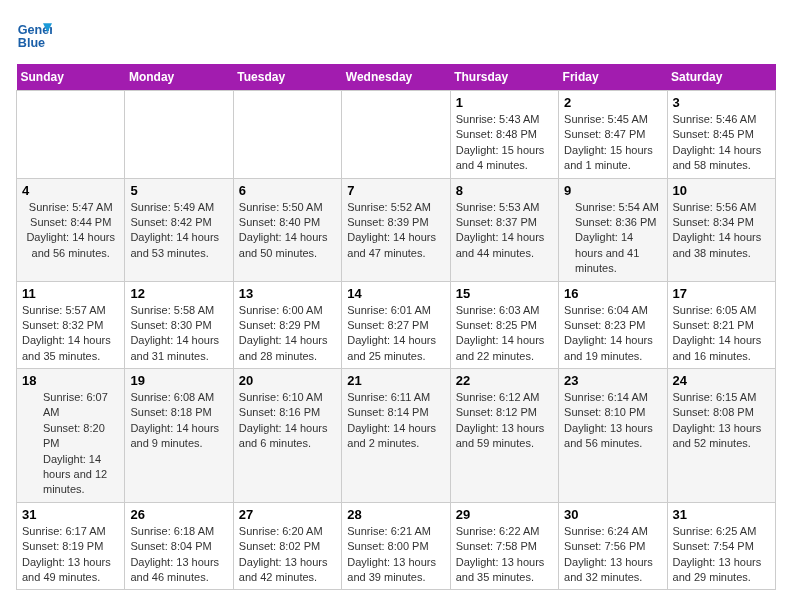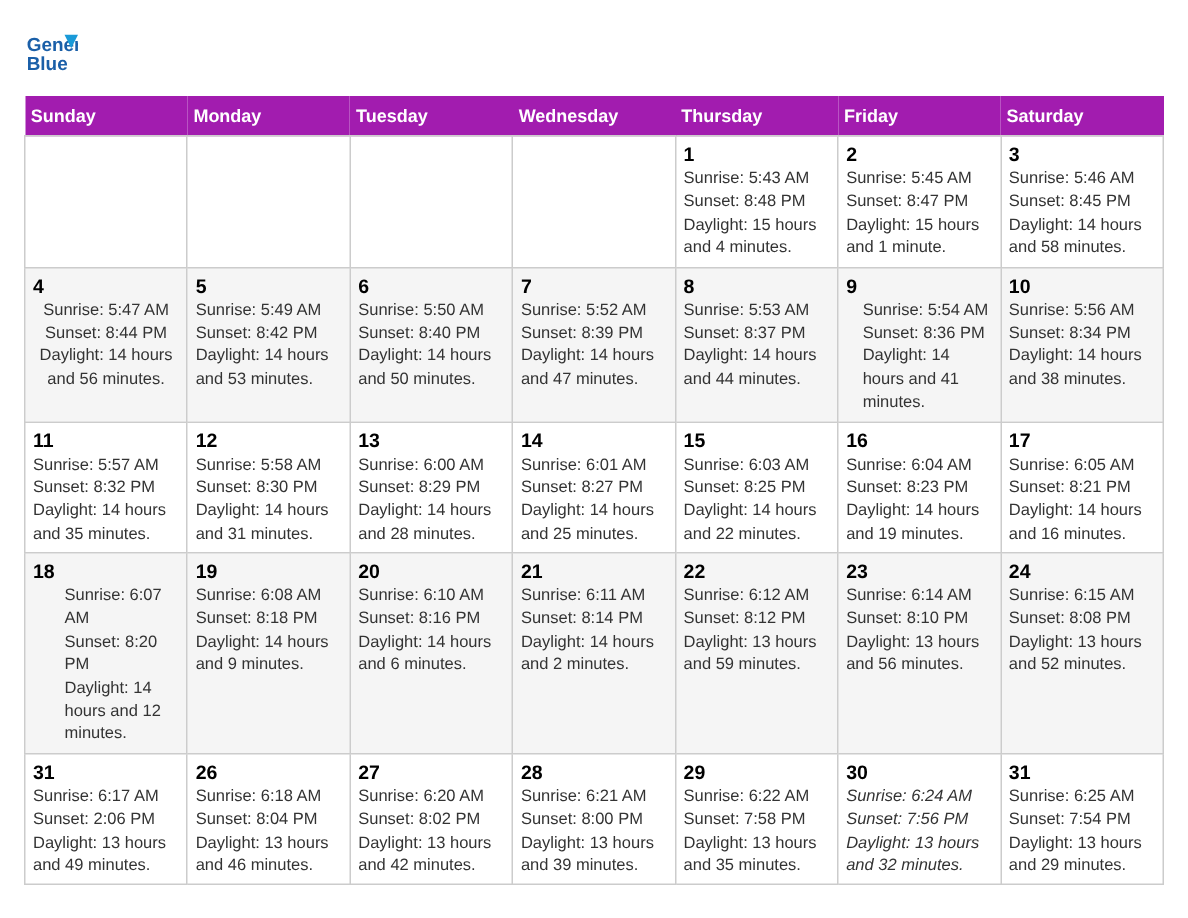--- a/index.html
+++ b/index.html
@@ -266,21 +266,21 @@
           <span class="day-num">24</span>
           <div class="day-info" style="white-space: pre-line;">Sunrise: 6:15 AM
 Sunset: 8:08 PM
 Daylight: 13 hours and 52 minutes.</div>
         </td>
       </tr>
       <tr>
         <td>
           <span class="day-num">31</span>
           <div class="day-info" style="white-space: pre-line;">Sunrise: 6:17 AM
-Sunset: 2:06 PM
+Sunset: 8:19 PM
 Daylight: 13 hours and 49 minutes.</div>
         </td>
         <td>
           <span class="day-num">26</span>
           <div class="day-info" style="white-space: pre-line;">Sunrise: 6:18 AM
 Sunset: 8:04 PM
 Daylight: 13 hours and 46 minutes.</div>
         </td>
         <td>
           <span class="day-num">27</span>
@@ -295,21 +295,21 @@
 Daylight: 13 hours and 39 minutes.</div>
         </td>
         <td>
           <span class="day-num">29</span>
           <div class="day-info" style="white-space: pre-line;">Sunrise: 6:22 AM
 Sunset: 7:58 PM
 Daylight: 13 hours and 35 minutes.</div>
         </td>
         <td>
           <span class="day-num">30</span>
-          <div class="day-info" style="white-space: pre-line; font-style: italic;">Sunrise: 6:24 AM
+          <div class="day-info" style="white-space: pre-line;">Sunrise: 6:24 AM
 Sunset: 7:56 PM
 Daylight: 13 hours and 32 minutes.</div>
         </td>
         <td>
           <span class="day-num">31</span>
           <div class="day-info" style="white-space: pre-line;">Sunrise: 6:25 AM
 Sunset: 7:54 PM
 Daylight: 13 hours and 29 minutes.</div>
         </td>
       </tr>

